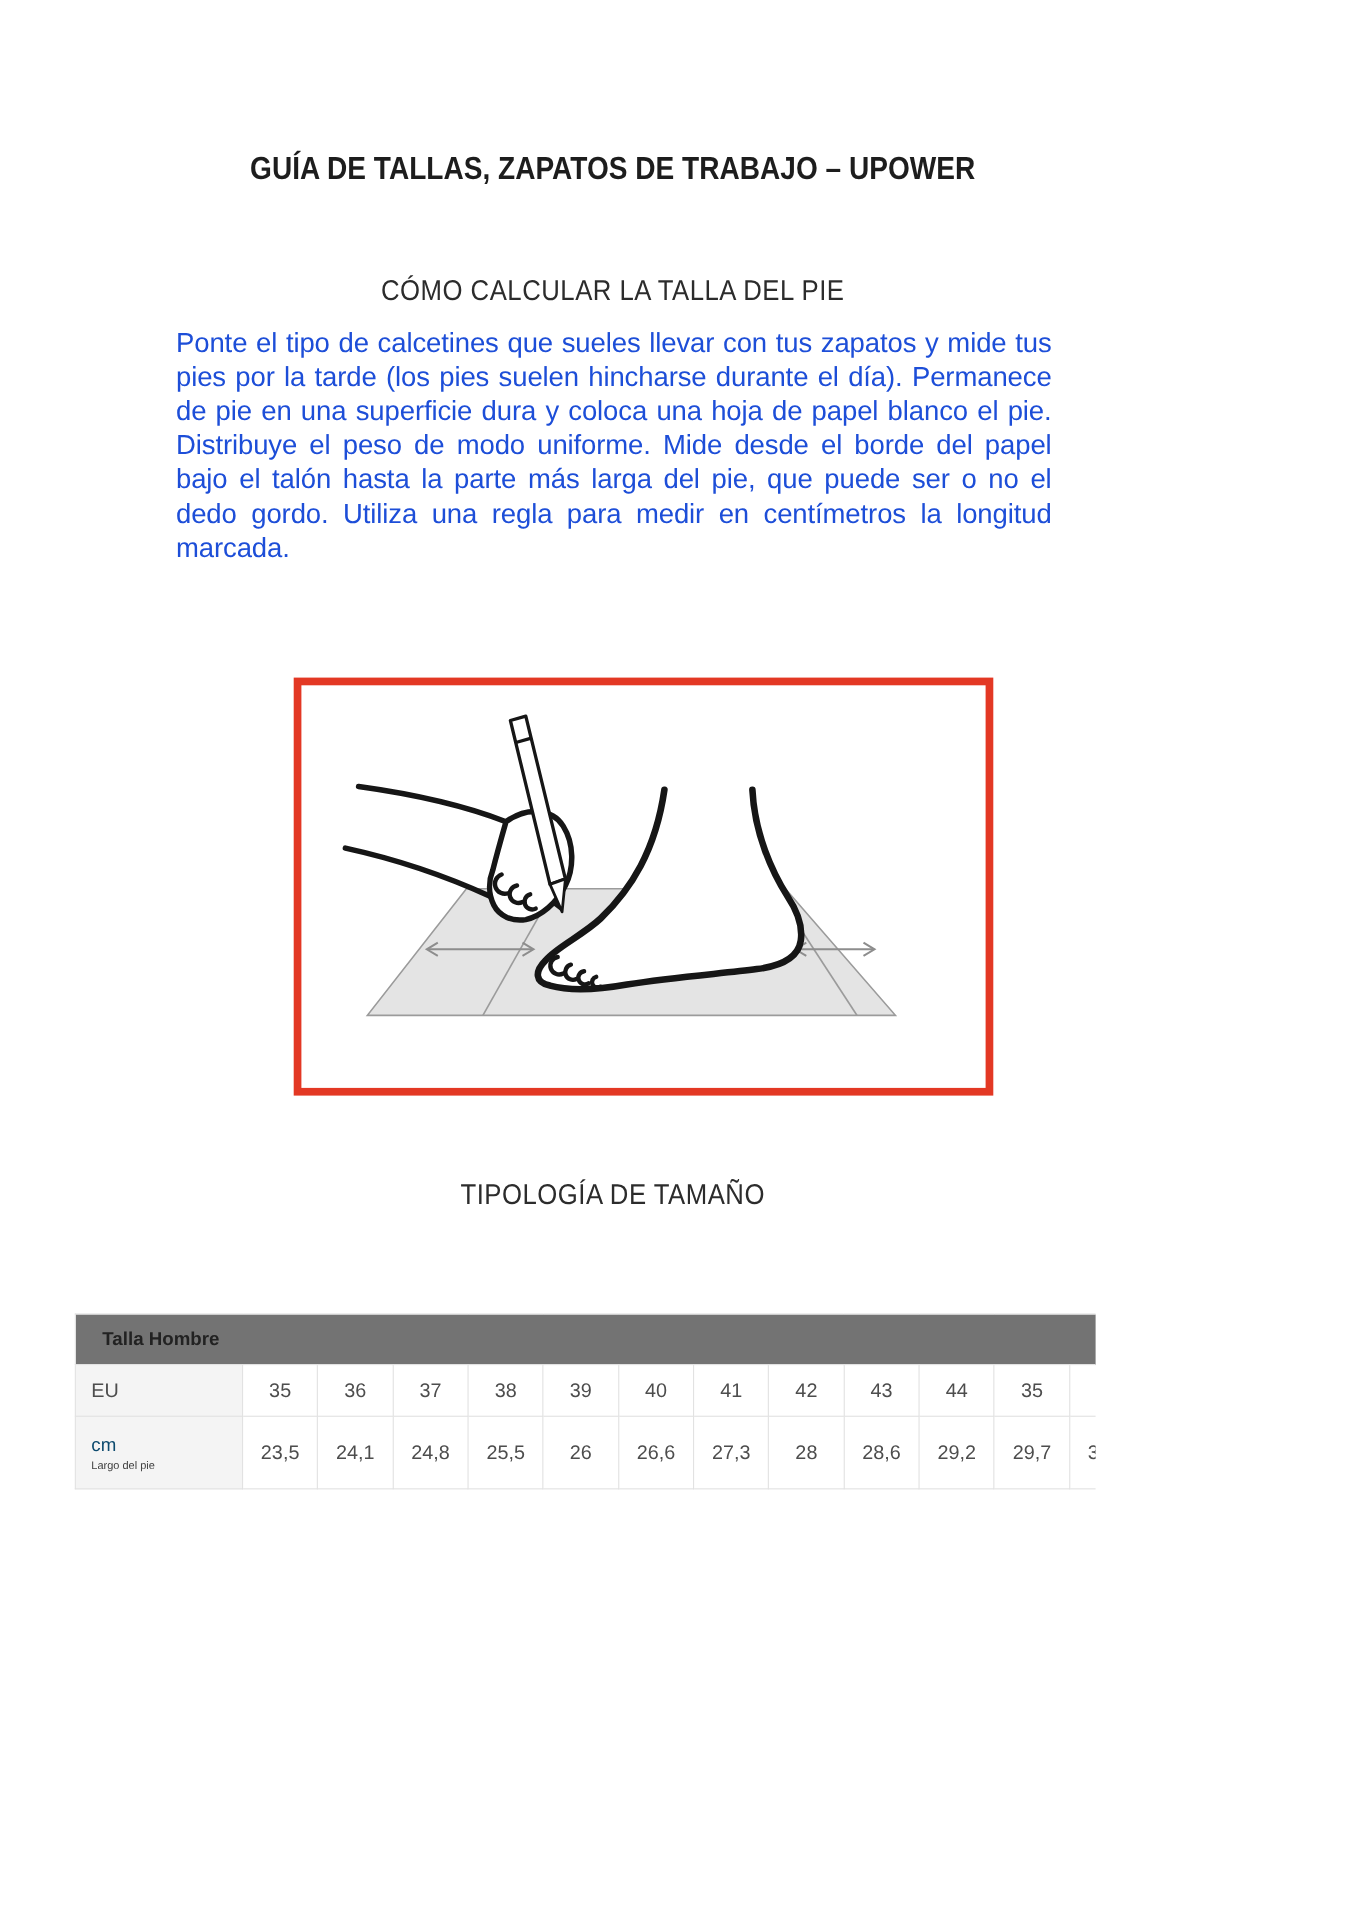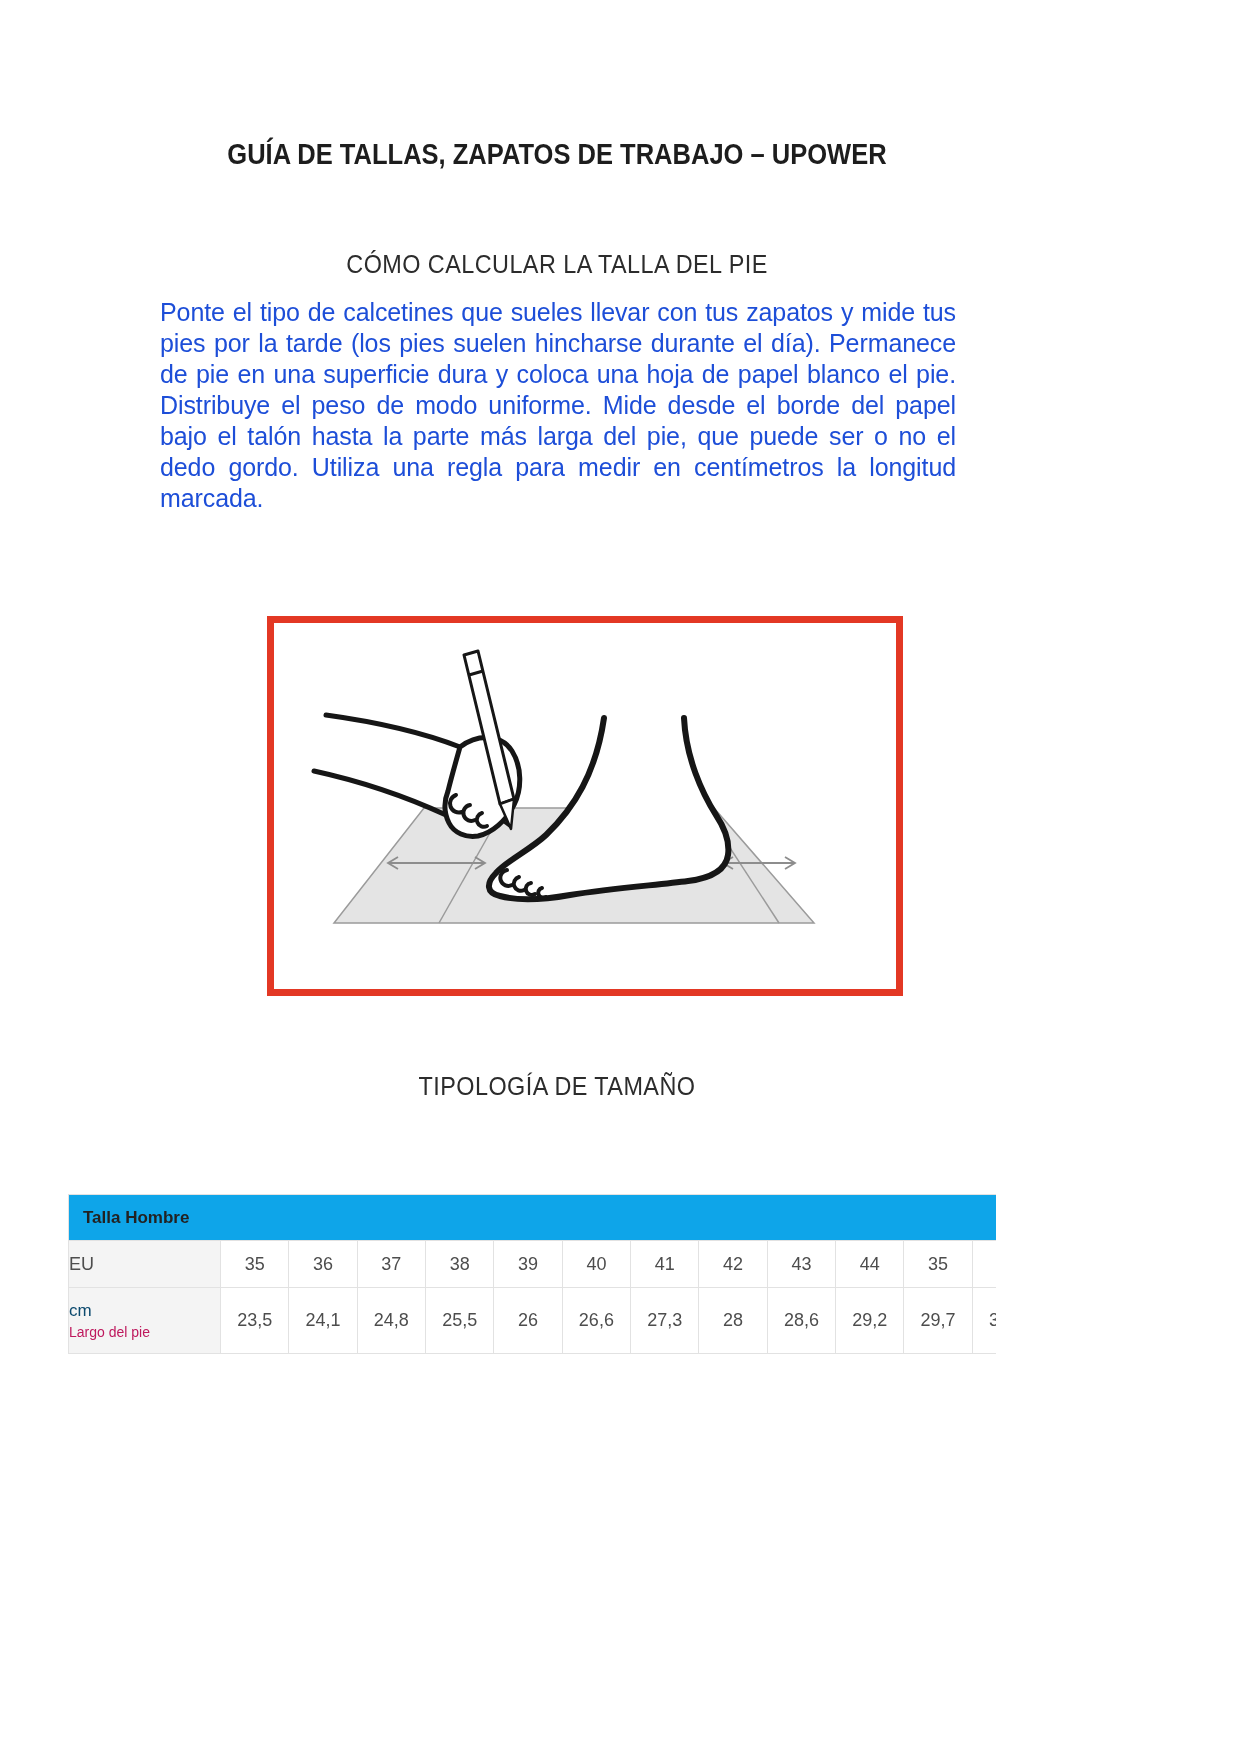--- a/index.html
+++ b/index.html
@@ -72,40 +72,41 @@
     table-layout:fixed;
     font-size:18px;
     color:#4d4d4d;
   }
   .size-table th, .size-table td{
     border:1px solid #e2e2e2;
     padding:0;
     font-weight:400;
   }
   .size-table .tbl-title-cell{
-    background:#0ea5e9;
+    background:#737373;
     text-align:left;
-    padding-left:14px;
+    padding-left:24px;
     font-weight:700;
     font-size:17px;
     color:#222222;
   }
   .size-table .label-cell{
     background:#f4f4f4;
     text-align:left;
+    padding-left:14px;
     font-size:18px;
     color:#4d4d4d;
   }
   .size-table td{ text-align:center; background:#ffffff;margin-top:12px; }
   .row-title{ height:46px; }
   .row-eu{ height:47px; }
   .row-uk{ height:45px; }
   .row-cm{ height:66px; }
   .cm-main{ font-size:17px; color:#0c4a6e; }
-  .cm-sub{ font-size:14px; color:#be185d; margin-top:3px; }
+  .cm-sub{ font-size:10px; color:#404040; margin-top:3px; }
 </style>
 </head>
 <body>
 
 <div class="page">
 
   <h1 class="main-title">GUÍA DE TALLAS, ZAPATOS DE TRABAJO – UPOWER</h1>
 
   <h2 class="section-heading heading-como">CÓMO CALCULAR LA TALLA DEL PIE</h2>
 

